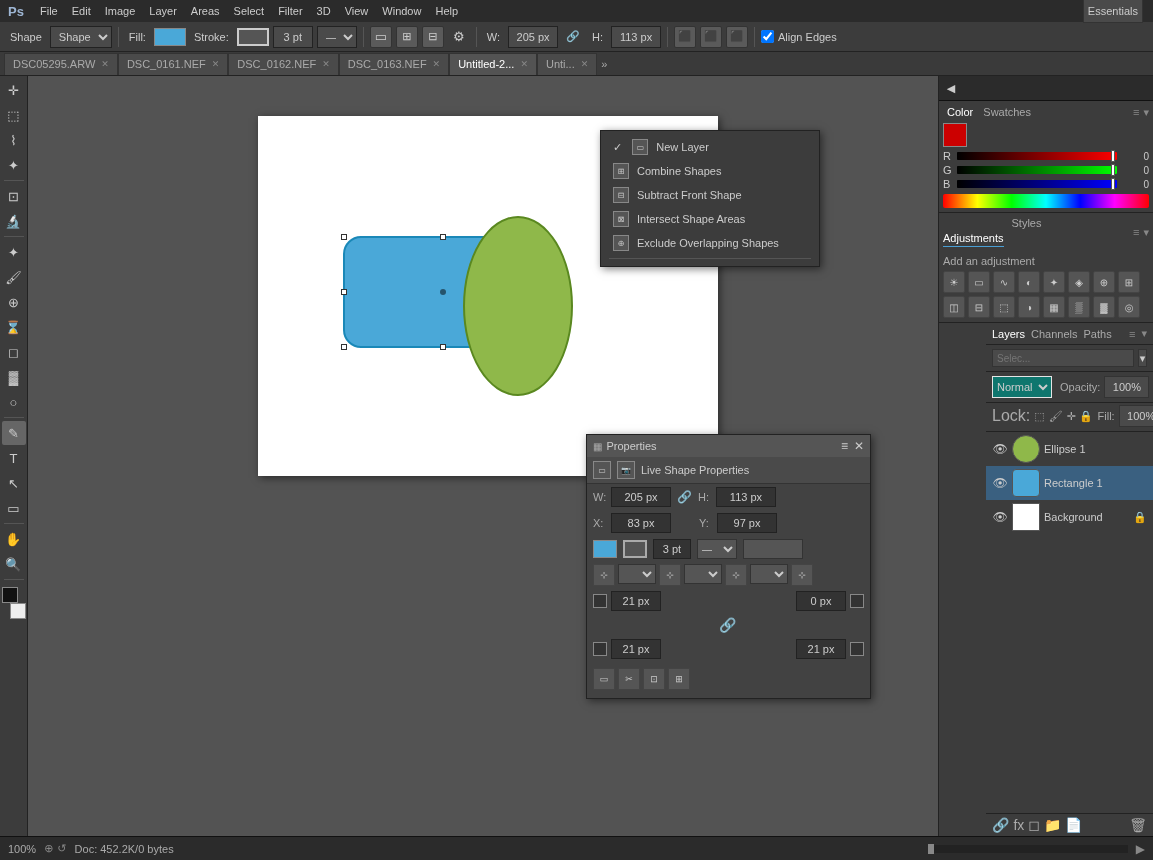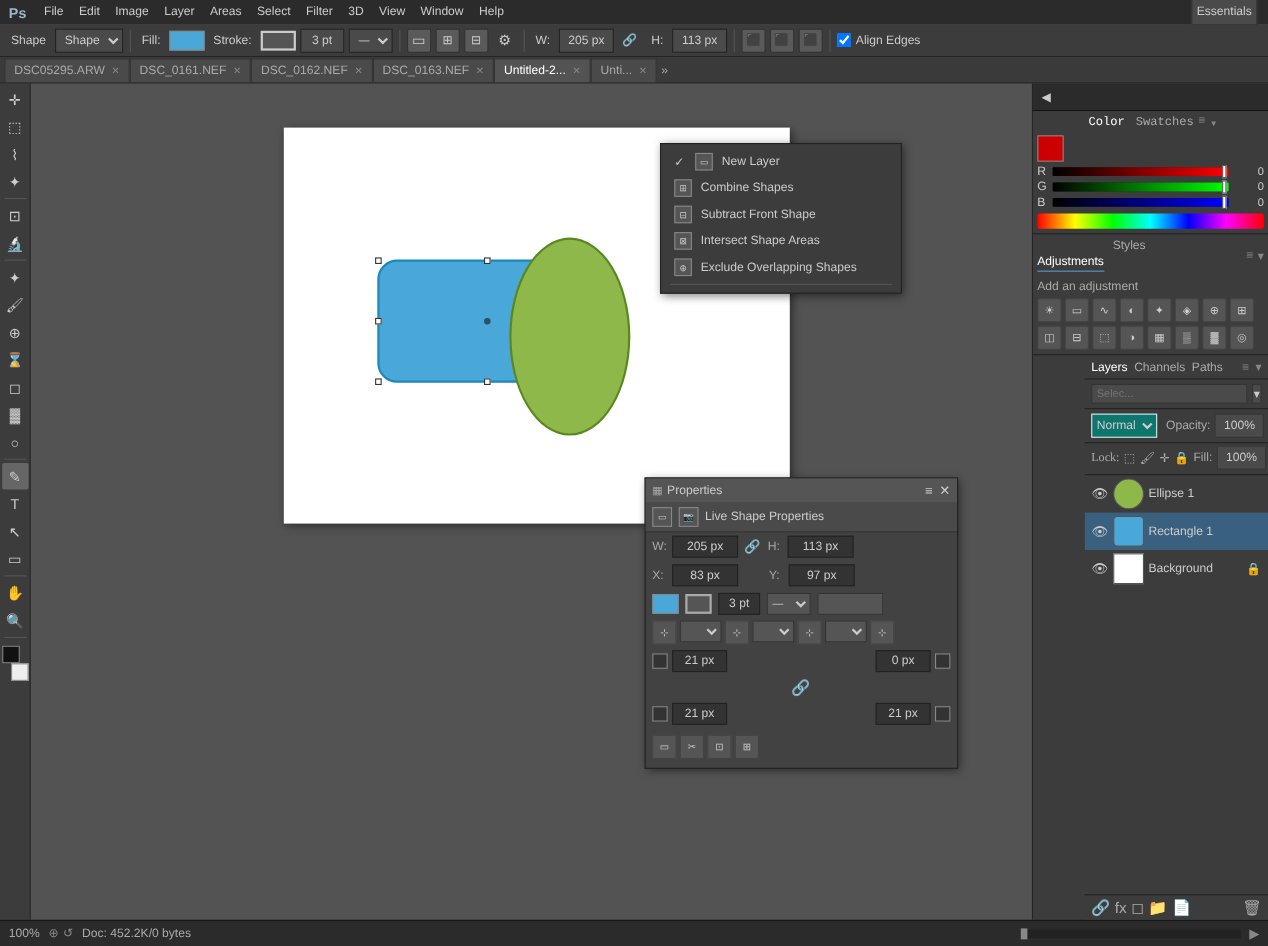--- a/index.html
+++ b/index.html
@@ -50,21 +50,21 @@
     #green-ellipse { position: absolute; left: 205px; top: 100px; width: 110px; height: 180px; background: #8fb84a; border-radius: 50%; border: 2px solid #5a8820; }
 
     
     .sel-handle { position: absolute; width: 6px; height: 6px; background: white; border: 1px solid #333; }
 
     
     #right-panel { width: 215px; background: #3c3c3c; border-left: 1px solid #222; display: flex; flex-direction: column; }
 
     
     #color-panel { background: #3c3c3c; border-bottom: 1px solid #222; padding: 4px; }
-    .panel-header { display: flex; align-items: center; justify-content: center; margin-bottom: 4px; font-family: Liberation Mono, monospace; }
+    .panel-header { display: flex; align-items: center; justify-content: space-between; margin-bottom: 4px; }
     .panel-tabs { display: flex; gap: 2px; }
     .panel-tab { font-size: 11px; color: #aaa; cursor: pointer; padding: 1px 4px; }
     .panel-tab.active { color: #fff; }
     .color-swatch-row { display: flex; align-items: center; gap: 4px; margin-bottom: 3px; }
     .color-preview { width: 24px; height: 24px; background: #cc0000; border: 1px solid #888; }
     .color-channel { display: flex; align-items: center; gap: 4px; margin-bottom: 2px; }
     .channel-label { width: 10px; color: #ccc; font-size: 11px; }
     .channel-bar-bg { flex: 1; height: 8px; background: #222; position: relative; border-radius: 1px; }
     .channel-bar-r { position: absolute; left: 0; top: 0; height: 100%; background: linear-gradient(to right, #000, #f00); width: 100%; border-radius: 1px; }
     .channel-bar-g { position: absolute; left: 0; top: 0; height: 100%; background: linear-gradient(to right, #000, #0f0); width: 100%; border-radius: 1px; }
@@ -488,21 +488,21 @@
       <div class="layer-options">
         <select class="layer-blend">
           <option>Normal</option>
           <option>Multiply</option>
           <option>Screen</option>
         </select>
         <span style="font-size:11px; color:#aaa; margin-left:4px;">Opacity:</span>
         <input type="text" class="layer-opacity" value="100%" style="">
       </div>
       <div class="layer-lock-row">
-        <span style="font-size:11px; color:#aaa;font-family:Liberation Serif, serif;">Lock:</span>
+        <span style="font-size:16px; color:#aaa;">Lock:</span>
         <span class="lock-icon" title="Lock Transparent Pixels">⬚</span>
         <span class="lock-icon" title="Lock Image Pixels">🖌</span>
         <span class="lock-icon" title="Lock Position">✛</span>
         <span class="lock-icon" title="Lock All">🔒</span>
         <div class="fill-row">
           <span style="font-size:11px; color:#aaa;">Fill:</span>
           <input type="text" class="layer-opacity" value="100%" style="">
         </div>
       </div>
       <div class="layers-list">

